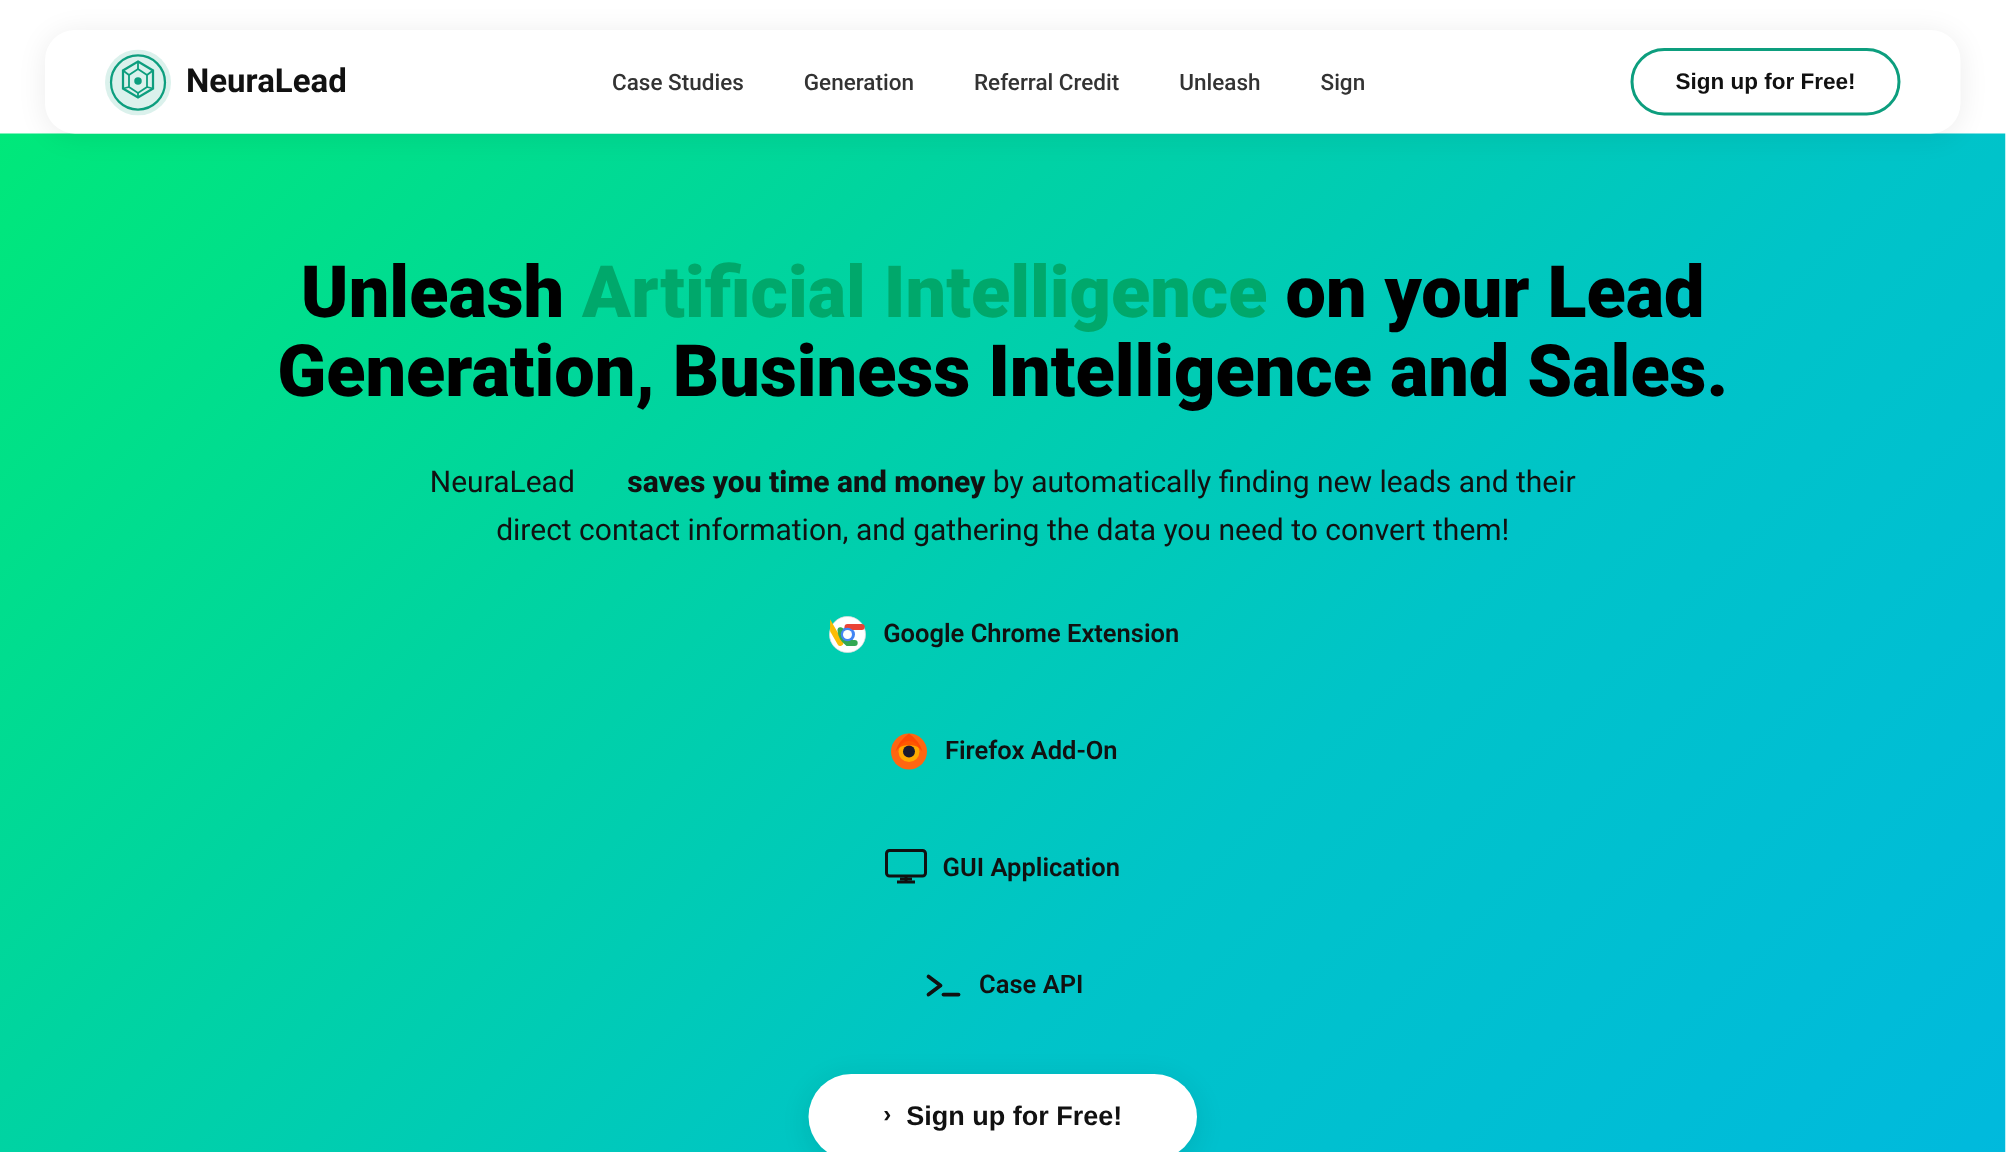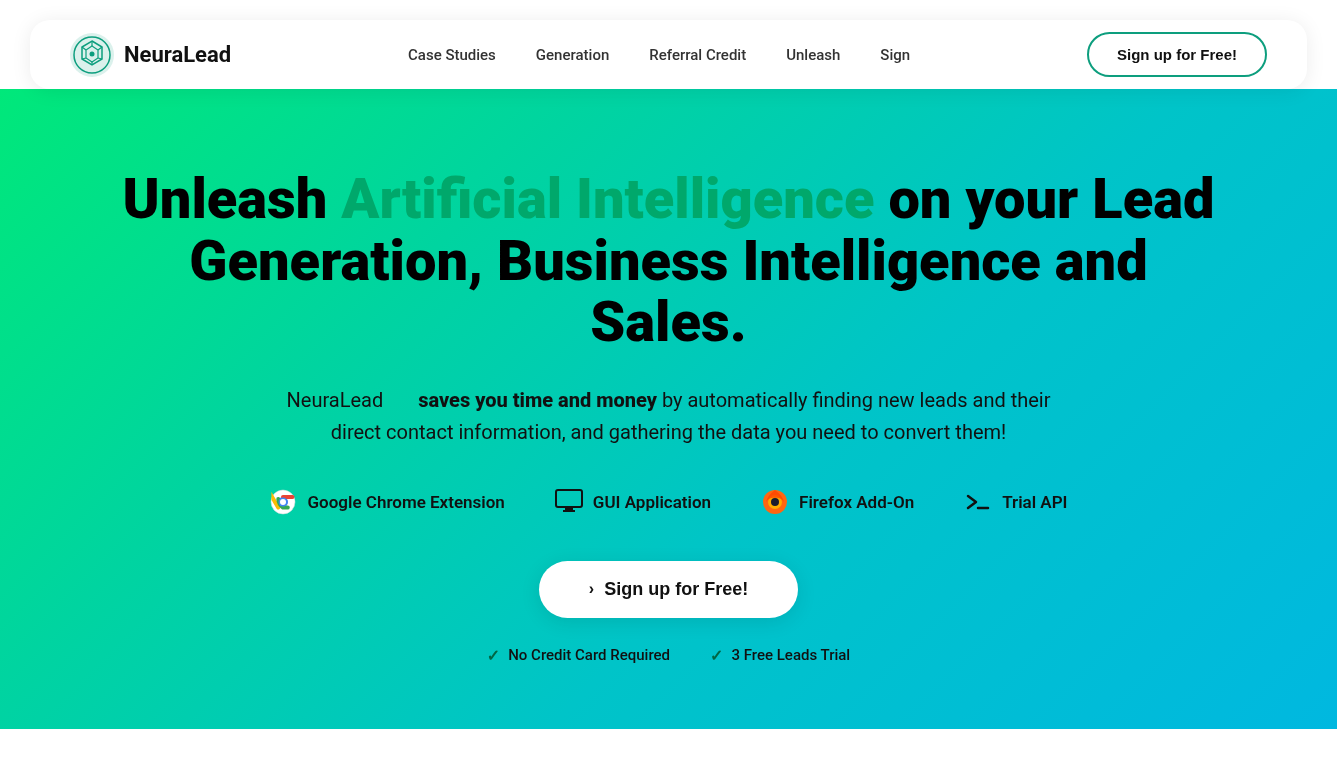--- a/index.html
+++ b/index.html
@@ -81,21 +81,21 @@
       min-height: 640px;
       padding: 80px 40px 60px;
       display: flex;
       flex-direction: column;
       align-items: center;
       text-align: center;
       margin-top: -20px;
     }
 
     .hero-title {
-      font-size: 56px;
+      font-size: 48px;
       font-weight: 900;
       color: #000;
       line-height: 1.1;
       max-width: 1100px;
       margin-bottom: 30px;
     }
 
     .hero-title-highlight {
       color: #00a86b;
     }
@@ -113,20 +113,21 @@
       margin-left: 30px;
     }
 
     .features-row {
       display: flex;
       align-items: center;
       gap: 50px;
       margin-bottom: 45px;
       flex-wrap: wrap;
       justify-content: center;
+      flex-direction: column;
     }
 
     .feature-item {
       display: flex;
       align-items: center;
       gap: 10px;
       font-size: 17px;
       font-weight: 600;
       color: #111;
     }
@@ -248,51 +249,51 @@
           <path d="M8.2 18.6 l-4.8-8.3 a11.5 11.5 0 0 0 0 0.1" stroke="#FBBC05" stroke-width="4" stroke-linecap="round"></path>
           <path d="M17.8 18.6 l-4.8 0 a11.5 11.5 0 0 1-4.7-8.5" stroke="#34A853" stroke-width="4" stroke-linecap="round"></path>
           <circle cx="13" cy="13" r="4.5" fill="#4285F4"></circle>
           <circle cx="13" cy="13" r="3" fill="#fff"></circle>
         </svg>
       </span>
       <span>Google Chrome Extension</span>
     </div>
 
     <div class="feature-item">
+      <span class="feature-icon">
+        <svg width="26" height="26" viewBox="0 0 26 26" fill="none" xmlns="http://www.w3.org/2000/svg">
+          <circle cx="13" cy="13" r="12" fill="#ff6611"></circle>
+          <circle cx="13" cy="13" r="7" fill="#ffaa00"></circle>
+          <circle cx="13" cy="13" r="4" fill="#1a1a2e"></circle>
+          <path d="M13 1 Q20 6 22 13 Q18 8 13 9 Q8 8 4 13 Q6 6 13 1Z" fill="#ff4400" opacity="0.8"></path>
+        </svg>
+      </span>
+      <span>Firefox Add-On</span>
+    </div>
+
+    <div class="feature-item">
       <span class="feature-icon monitor-icon">
         <svg width="28" height="26" viewBox="0 0 28 26" fill="none" xmlns="http://www.w3.org/2000/svg">
           <rect x="1" y="1" width="26" height="17" rx="2" stroke="#111" stroke-width="2" fill="none"></rect>
           <line x1="10" y1="20" x2="18" y2="20" stroke="#111" stroke-width="2"></line>
           <line x1="14" y1="18" x2="14" y2="22" stroke="#111" stroke-width="2"></line>
           <line x1="8" y1="22" x2="20" y2="22" stroke="#111" stroke-width="2"></line>
         </svg>
       </span>
       <span>GUI Application</span>
     </div>
 
     <div class="feature-item">
-      <span class="feature-icon">
-        <svg width="26" height="26" viewBox="0 0 26 26" fill="none" xmlns="http://www.w3.org/2000/svg">
-          <circle cx="13" cy="13" r="12" fill="#ff6611"></circle>
-          <circle cx="13" cy="13" r="7" fill="#ffaa00"></circle>
-          <circle cx="13" cy="13" r="4" fill="#1a1a2e"></circle>
-          <path d="M13 1 Q20 6 22 13 Q18 8 13 9 Q8 8 4 13 Q6 6 13 1Z" fill="#ff4400" opacity="0.8"></path>
-        </svg>
-      </span>
-      <span>Firefox Add-On</span>
-    </div>
-
-    <div class="feature-item">
       <span class="feature-icon terminal-icon">
         <svg width="28" height="24" viewBox="0 0 28 24" fill="none" xmlns="http://www.w3.org/2000/svg">
           <polyline points="4,6 12,12 4,18" stroke="#111" stroke-width="2.5" stroke-linecap="round" stroke-linejoin="round" fill="none"></polyline>
           <line x1="14" y1="18" x2="24" y2="18" stroke="#111" stroke-width="2.5" stroke-linecap="round"></line>
         </svg>
       </span>
-      <span>Trial API</span>
+      <span>Case API</span>
     </div>
   </div>
 
   <button class="cta-btn">
     <span class="chevron">›</span>
     <span>Sign up for Free!</span>
   </button>
 
   <div class="trust-row">
     <div class="trust-item">

